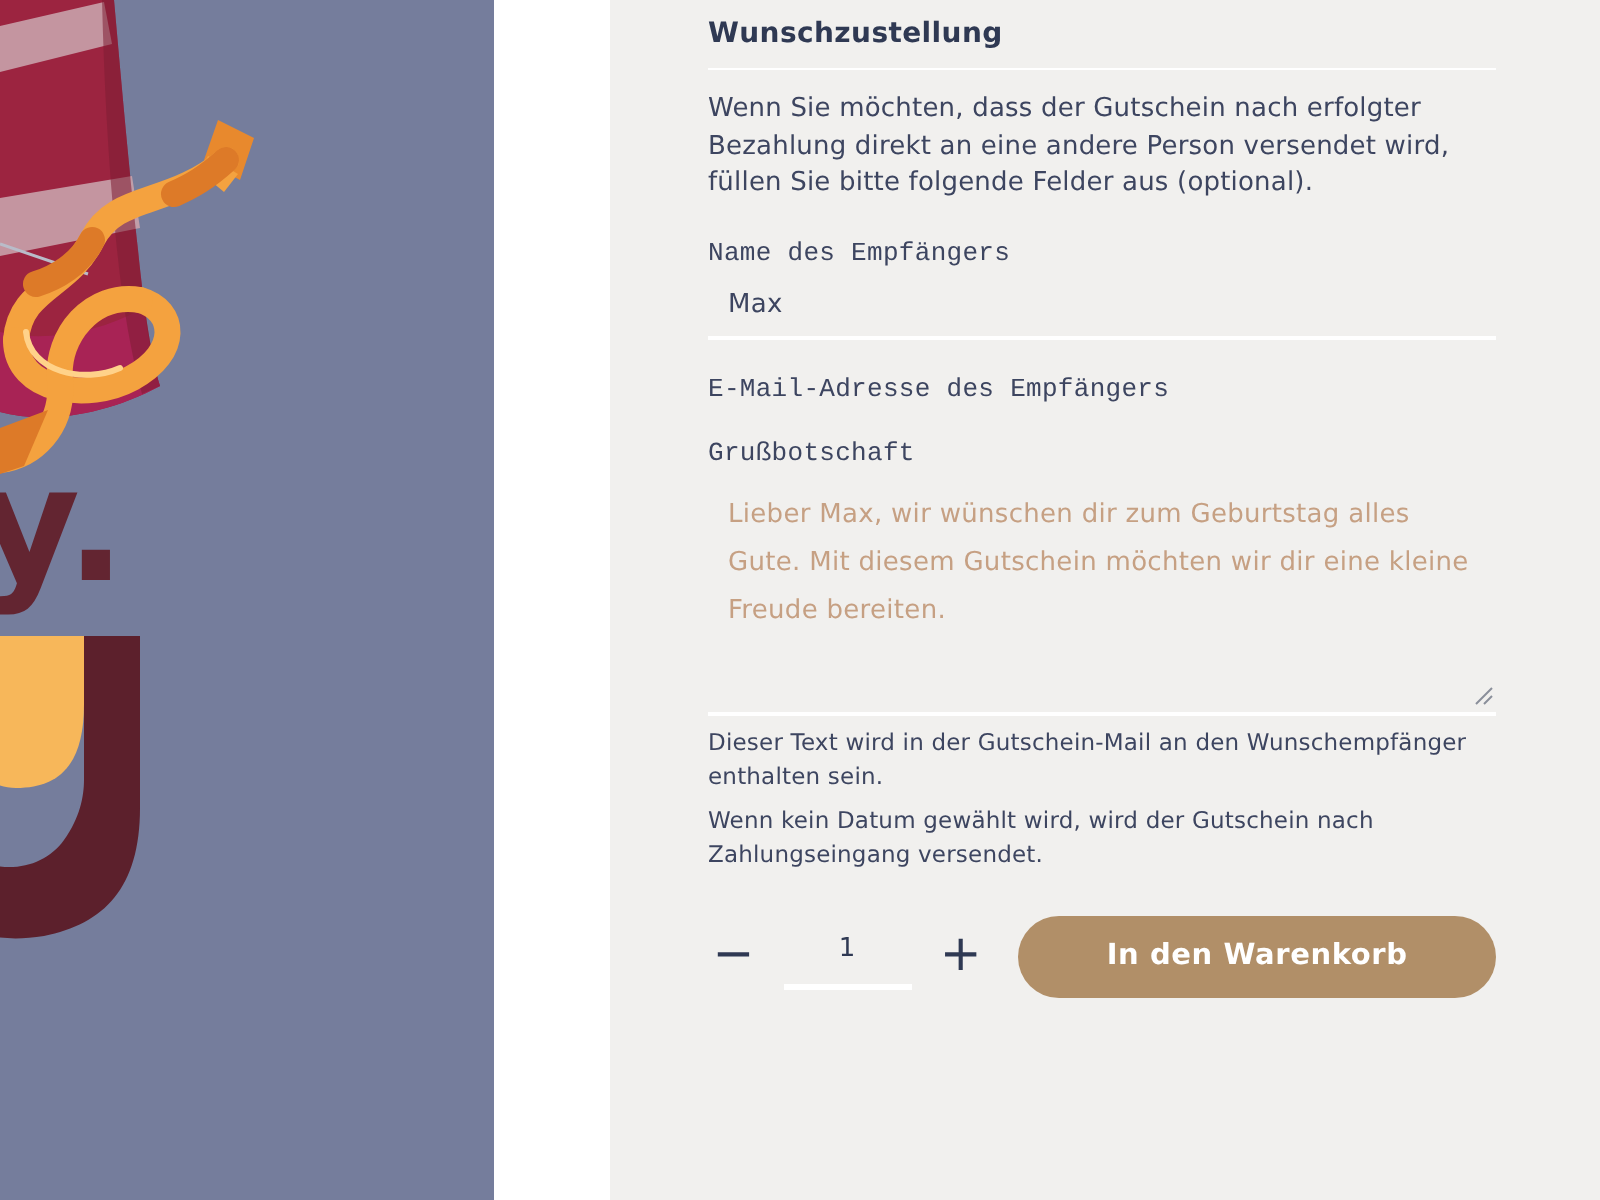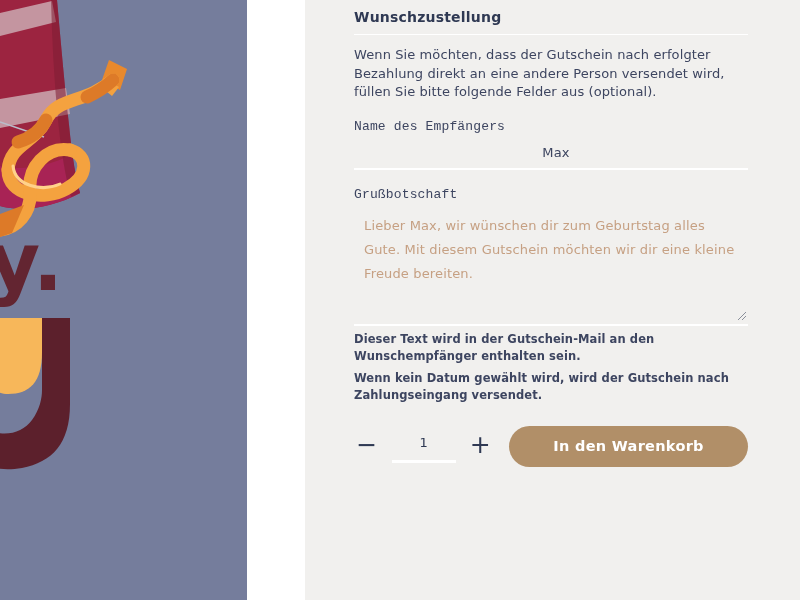--- a/index.html
+++ b/index.html
@@ -53,21 +53,20 @@
     margin-top: 4px;
     padding: 7px 0 8px 10px;
     background: transparent;
     border: none;
     border-bottom: 2px solid rgba(255,255,255,.95);
     font-family: inherit;
     font-size: 13px;
     letter-spacing: .15px;
     color: #3d4560;
     outline: none;
-    text-align: center;
   }
   .line-input::placeholder { color: #3d4560; opacity: 1; }
 
   .textarea-wrap { position: relative; margin-top: 4px; border-bottom: 2px solid rgba(255,255,255,.95); }
   textarea.greeting {
     display: block;
     width: 100%;
     height: 118px;
     padding: 8px 12px 0 10px;
     background: transparent;
@@ -81,21 +80,20 @@
     color: #c6a083;
     overflow: hidden;
   }
   .resize-handle { position: absolute; right: 1px; bottom: 3px; width: 10px; height: 10px; cursor: nwse-resize; }
 
   p.help {
     margin-top: 5px;
     font-size: 11.5px;
     line-height: 17px;
     letter-spacing: .1px;
-    font-weight: bold;
   }
 
   .date-wrap { position: relative; }
   .date-icon {
     position: absolute;
     right: 10px;
     top: 6px;
     display: flex;
     align-items: center;
     cursor: pointer;
@@ -196,20 +194,21 @@
   <div class="panel">
     <div class="inner">
 
       <h2 class="title">Wunschzustellung</h2>
 
       <p class="intro">Wenn Sie möchten, dass der Gutschein nach erfolgter Bezahlung direkt an eine andere Person versendet wird, füllen Sie bitte folgende Felder aus (optional).</p>
 
       <label class="field-label">Name des Empfängers</label>
       <input class="line-input" type="text" value="Max" style="">
 
+      <label class="field-label">E-Mail-Adresse des Empfängers</label>
 
       <label class="field-label">Grußbotschaft</label>
       <div class="textarea-wrap">
         <textarea class="greeting" style="">Lieber Max, wir wünschen dir zum Geburtstag alles Gute. Mit diesem Gutschein möchten wir dir eine kleine Freude bereiten.</textarea>
         <svg class="resize-handle" viewBox="0 0 10 10">
           <path d="M1,9 L9,1 M5,9 L9,5" stroke="#8a8f9a" stroke-width="1" fill="none"></path>
         </svg>
       </div>
       <p class="help">Dieser Text wird in der Gutschein-Mail an den Wunschempfänger enthalten sein.</p>
 

